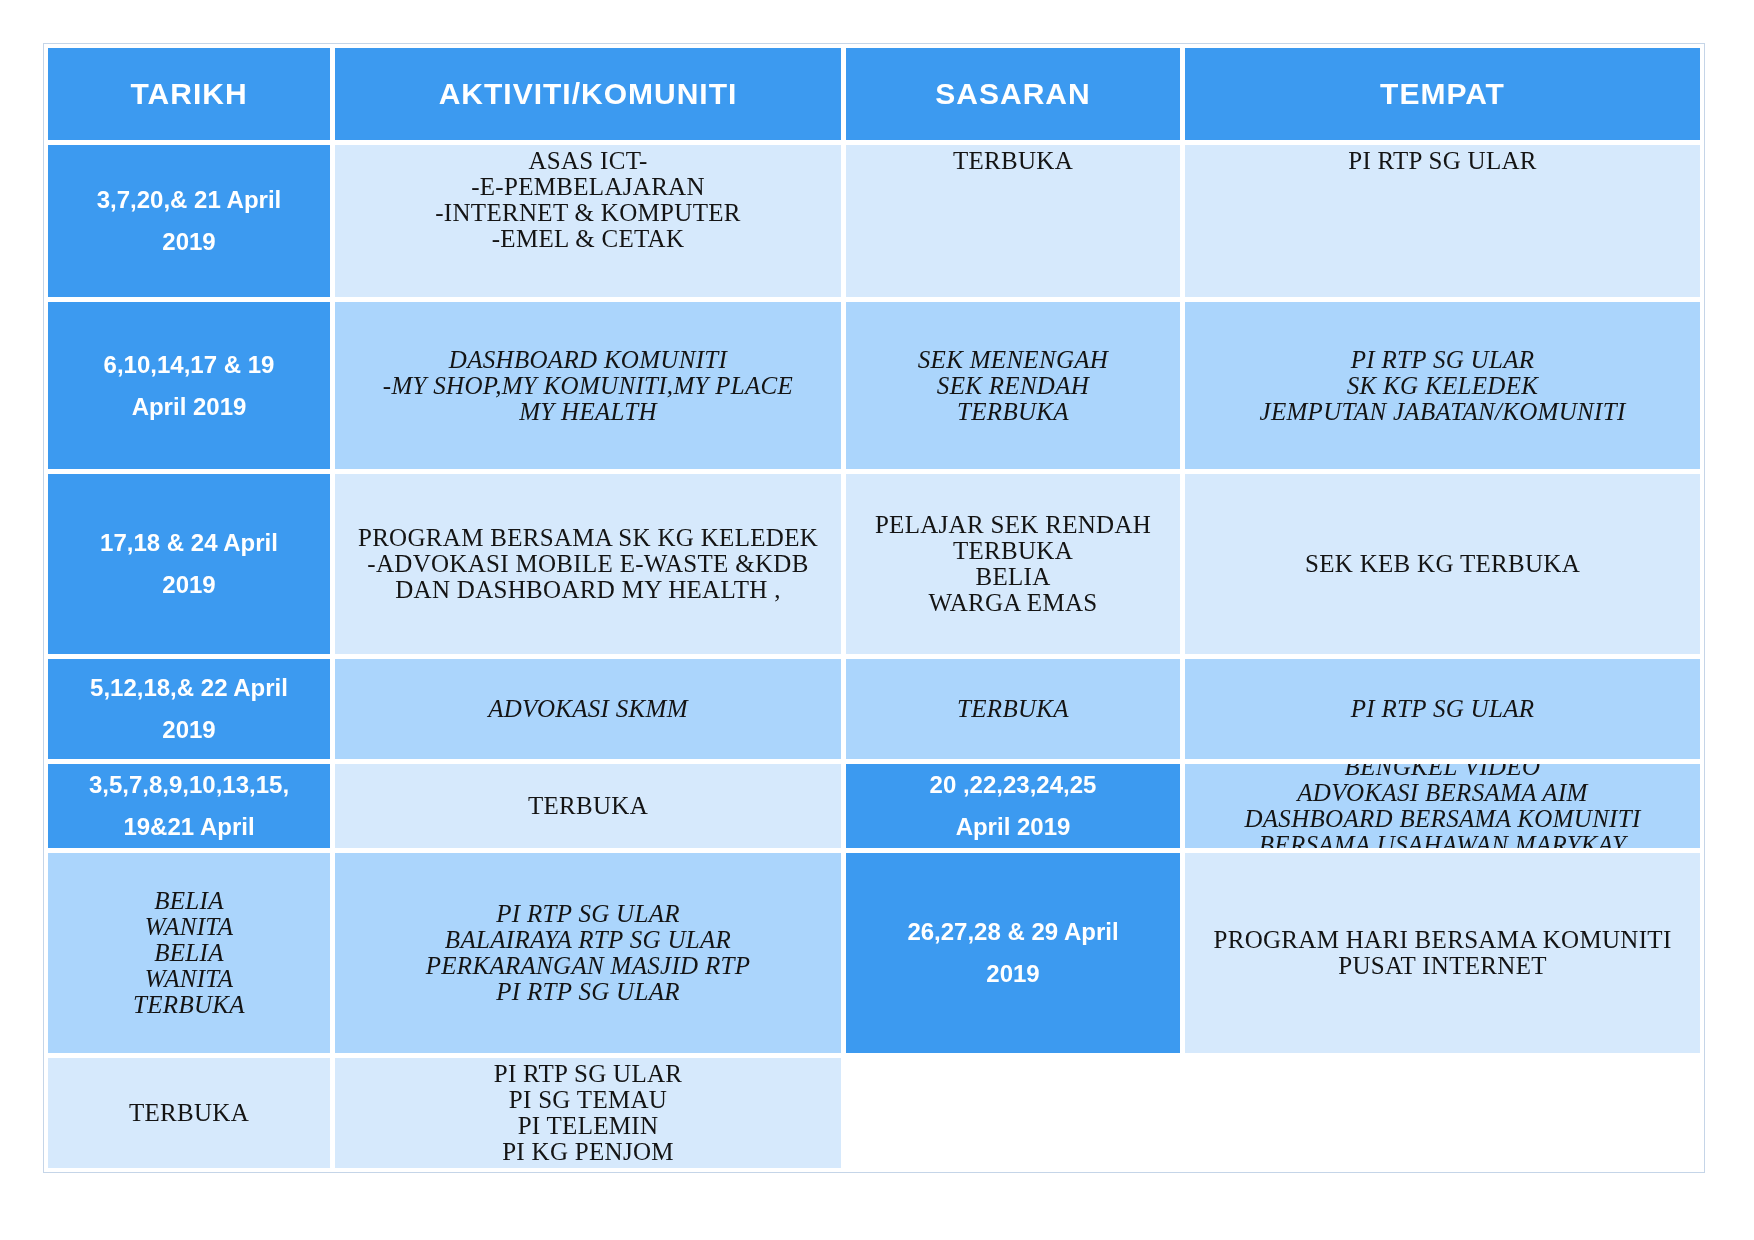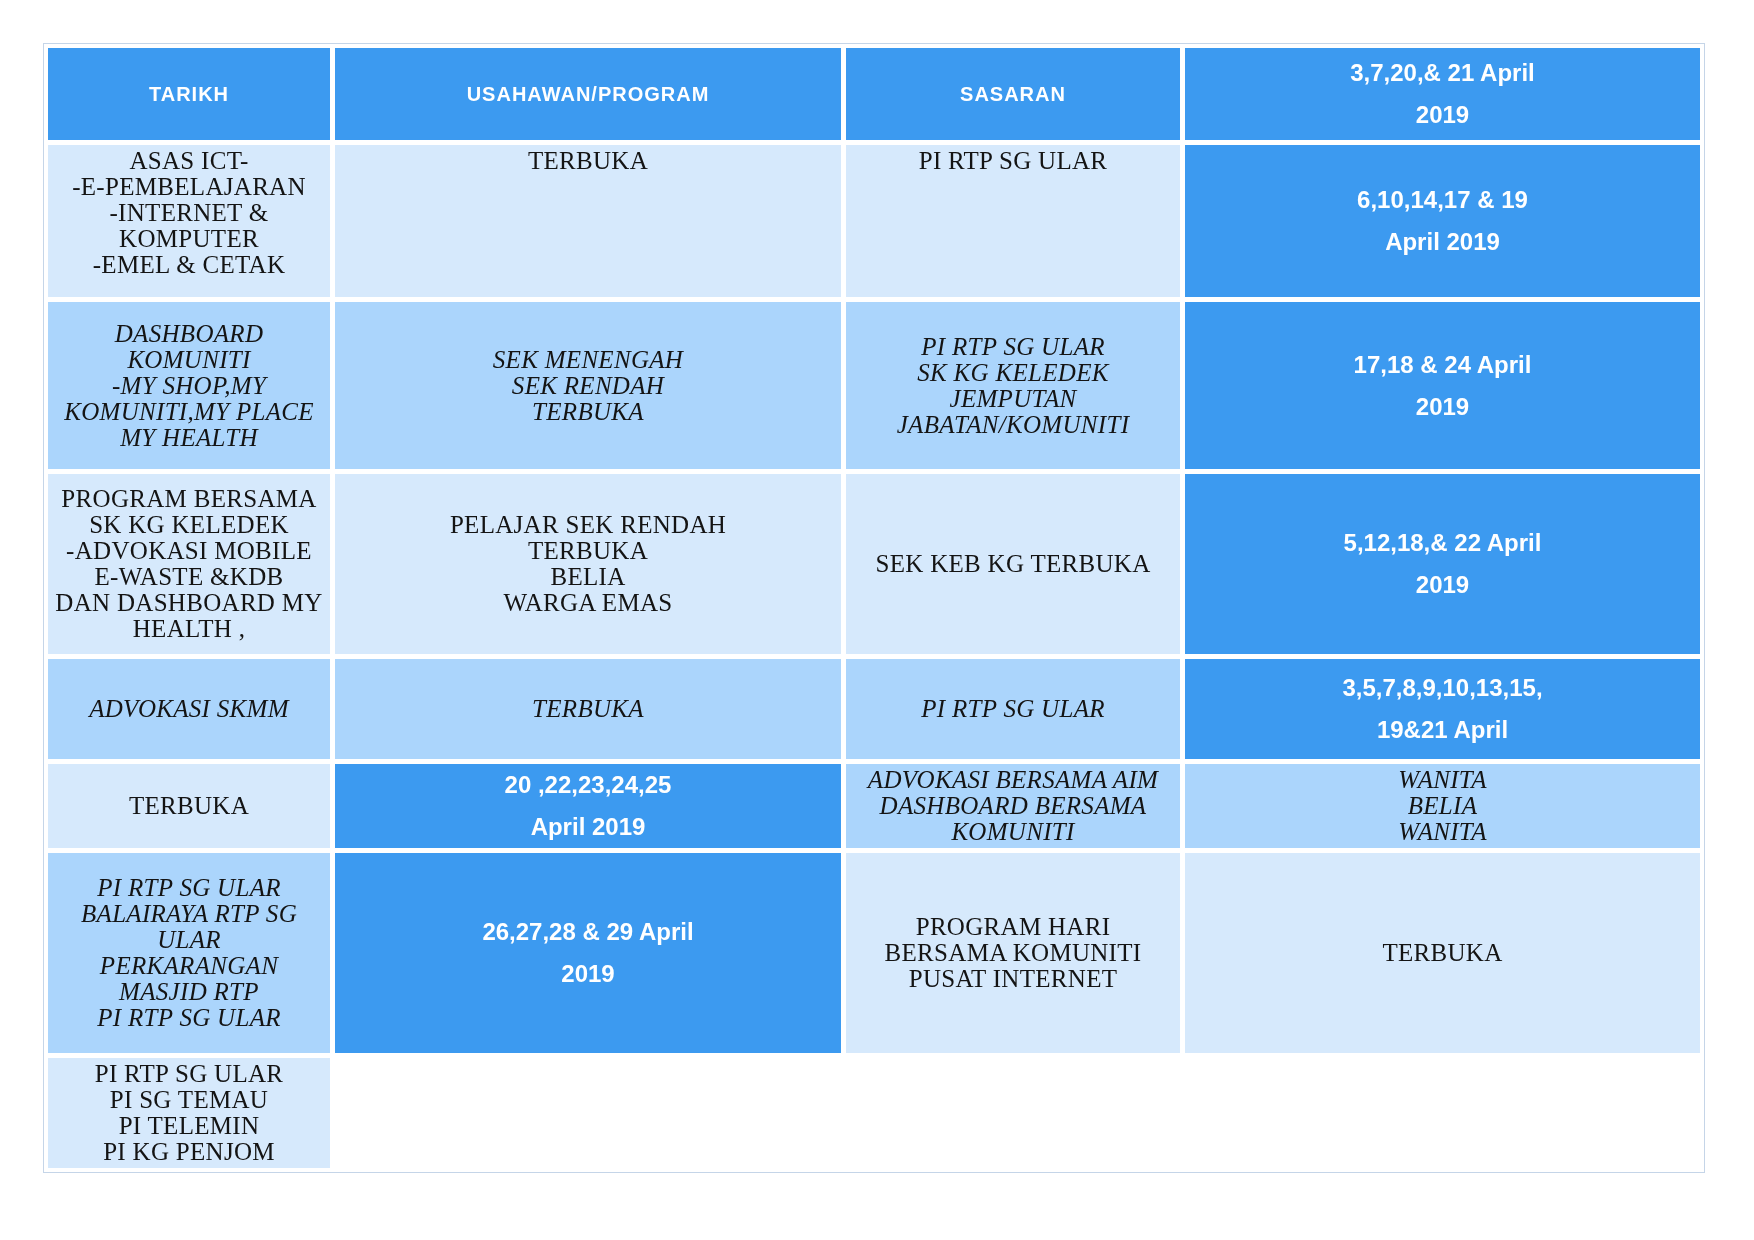--- a/index.html
+++ b/index.html
@@ -44,21 +44,21 @@
     white-space: pre-line;
     overflow: hidden;
     box-sizing: border-box;
     padding: 2px 6px;
   }
   .hdr {
     background: var(--header_bg);
     color: var(--header_text);
     font-family: "Liberation Sans", sans-serif;
     font-weight: bold;
-    font-size: 20px;
+    font-size: 30px;
     letter-spacing: 1px;
   }
   .date {
     background: var(--date_bg);
     color: var(--header_text);
     font-family: "Liberation Sans", sans-serif;
     font-weight: bold;
     font-size: 24px;
     line-height: 42px;
   }
@@ -76,22 +76,23 @@
     padding-top: 3px;
     text-align: center;
   }
 </style>
 </head>
 <body>
 
 <div class="schedule-table">
 
   <div class="cell hdr">TARIKH</div>
-  <div class="cell hdr">USAHAWAN/PROGRAM</div>
+  <div class="cell hdr">AKTIVITI/KOMUNITI</div>
   <div class="cell hdr">SASARAN</div>
+  <div class="cell hdr">TEMPAT</div>
 
   <div class="cell date">3,7,20,&amp; 21 April
 2019</div>
   <div class="cell body light top">ASAS ICT-
 -E-PEMBELAJARAN
 -INTERNET &amp; KOMPUTER
 -EMEL &amp; CETAK</div>
   <div class="cell body light top">TERBUKA</div>
   <div class="cell body light top">PI RTP SG ULAR</div>
 

